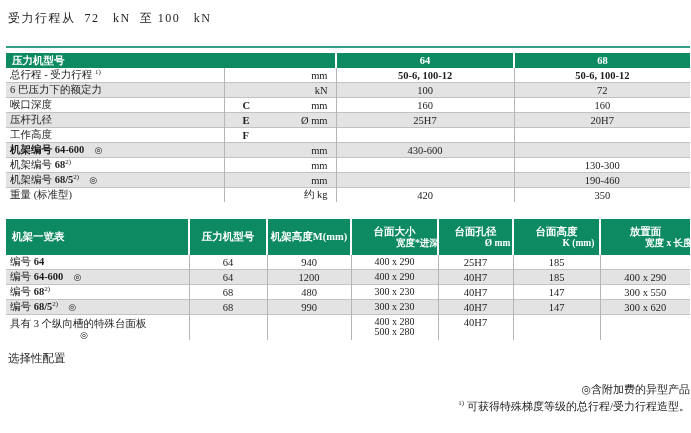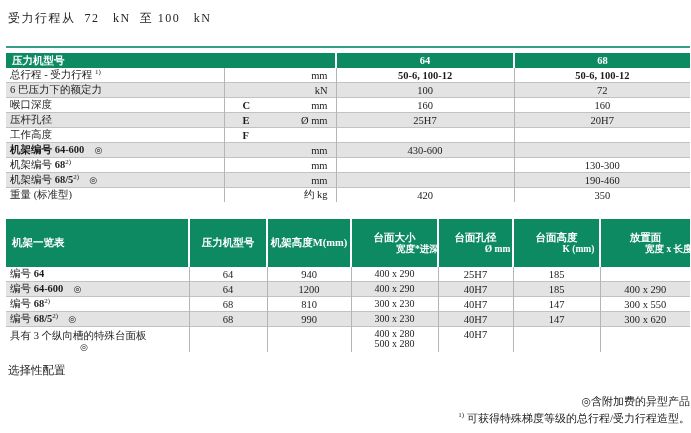--- a/index.html
+++ b/index.html
@@ -31,21 +31,21 @@
   .t1 tbody tr:first-of-type .val { font-weight:bold;margin-top:36px; }
   .t1 tbody tr:nth-of-type(6) .cl { font-weight:bold; }
 
   .lb { font-weight:bold; }
   sup { font-size:7px; vertical-align:super; line-height:0; }
   .mk { margin-left:10px; font-size:9px; }
 
   
   .t2 { margin-top:17px; font-size:10.5px; }
   .t2 thead th { background:#0d8a62; color:#fff; font-weight:bold; font-size:10.5px;
-    height:48px; border-right:2px solid #fff; vertical-align:middle; text-align:center; }
+    height:36px; border-right:2px solid #fff; vertical-align:middle; text-align:center; }
   .t2 thead th:last-child { border-right:none; }
   .t2 thead th.hl { text-align:left; padding-left:6px; }
   .t2 .h2line { font-size:9.5px; font-weight:bold; line-height:11px;margin-left:44px; }
   .t2 .h1line { line-height:12px; }
   .t2 tbody td { height:14px; border-top:1px solid #c2c2c2; vertical-align:middle; }
   .t2 tbody tr:first-of-type td { border-top:none; }
   .t2 tbody tr:nth-of-type(even) { background:#e3e3e3; }
   .t2 tbody td { text-align:center; border-right:1px solid #b5b5b5; }
   .t2 tbody td:last-child { border-right:none; }
   .t2 tbody td.cl { text-align:left; padding-left:4px; }
@@ -217,21 +217,21 @@
             <div class="two"></div>
           </td>
           <td>40H7</td>
           <td>185</td>
           <td>400 x 290</td>
         </tr>
 
         <tr>
           <td class="cl"><span>编号 </span><span class="lb">68</span><sup>2)</sup><span class="mk"></span><div class="l2"></div></td>
           <td>68</td>
-          <td>810</td>
+          <td>480</td>
           <td>
             <div class="two">300 x 230</div>
             <div class="two"></div>
           </td>
           <td>40H7</td>
           <td>147</td>
           <td>300 x 550</td>
         </tr>
 
         <tr>

